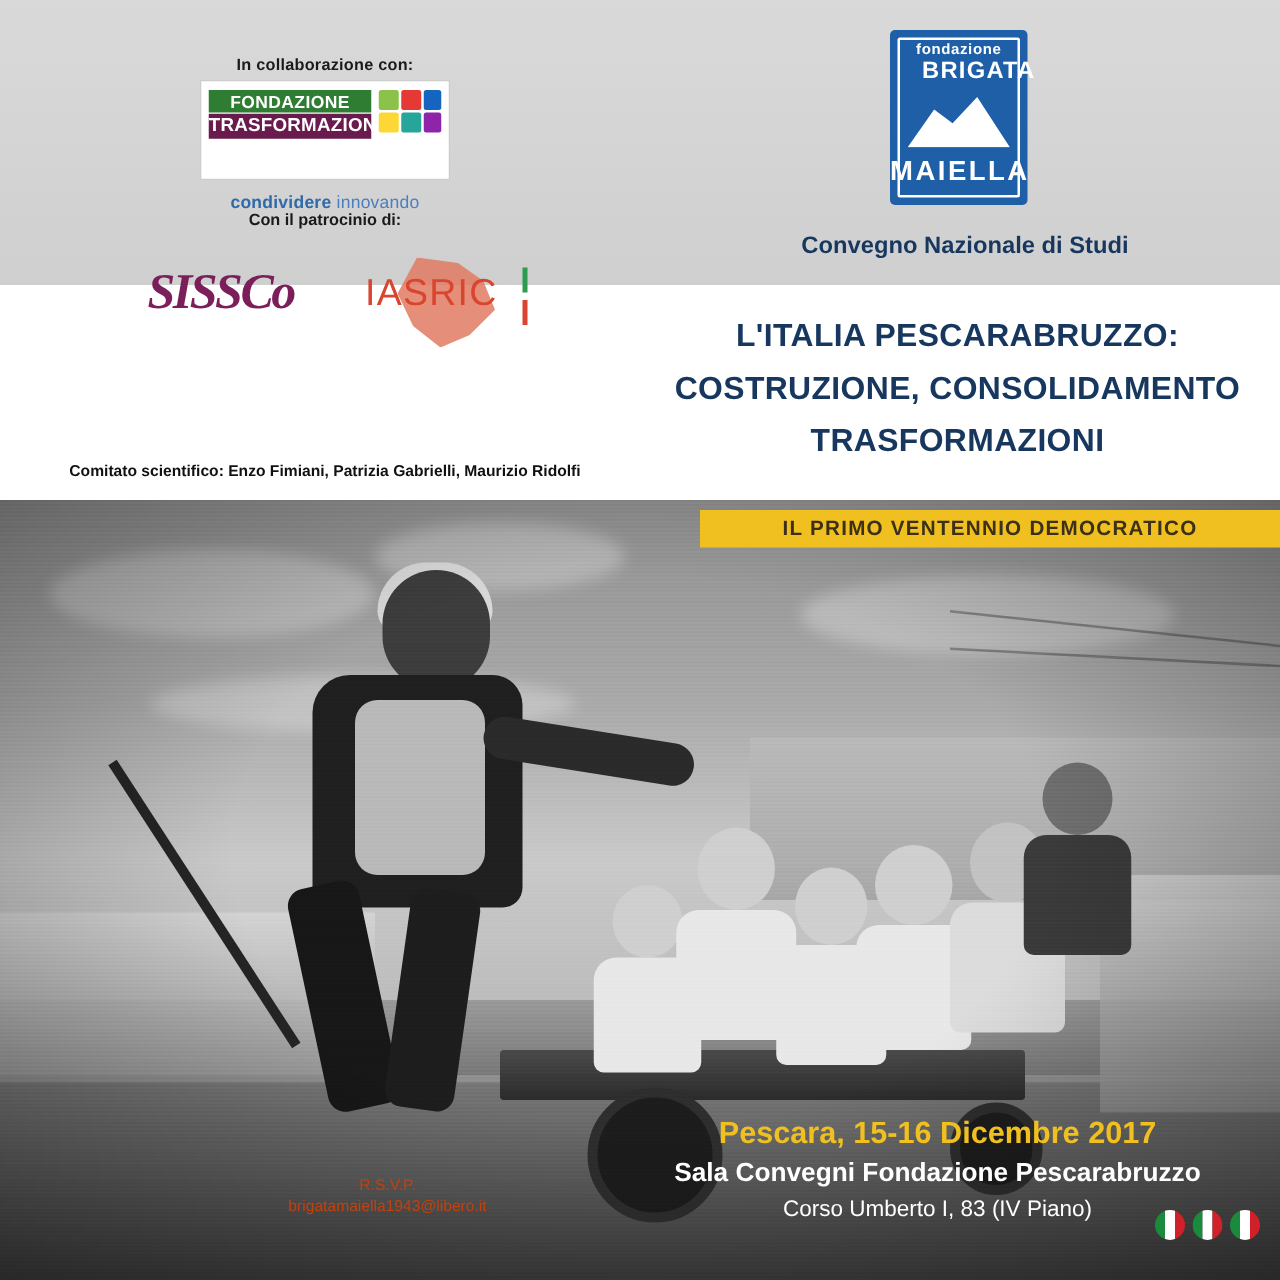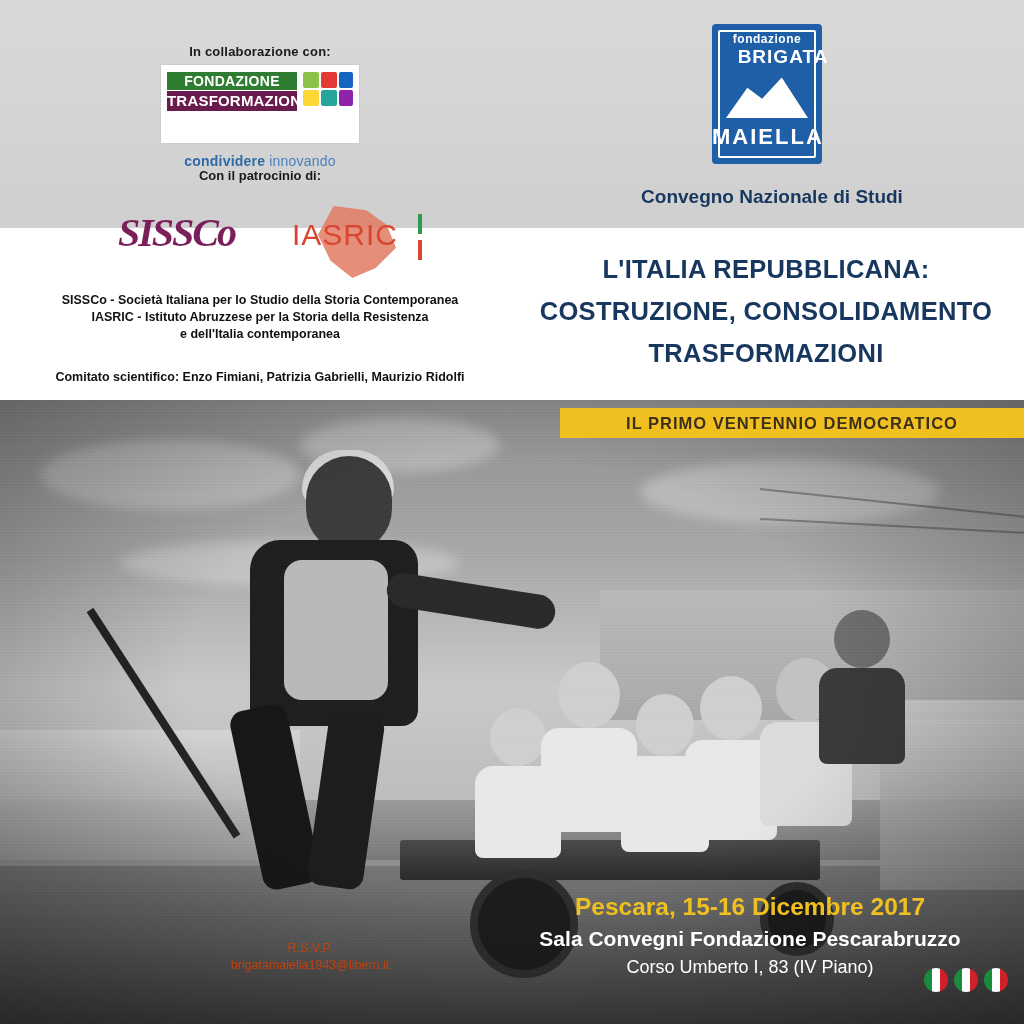--- a/index.html
+++ b/index.html
@@ -249,40 +249,35 @@
 
   <div class="sissco-logo">SISSCo</div>
 
   <div class="iasric-wrap">
     <div class="iasric-shape"></div>
     <div class="iasric-text">IASRIC</div>
     <div class="iasric-bar-g"></div>
     <div class="iasric-bar-r"></div>
   </div>
 
-  <div class="org-lines">
-    <div>SISSCo - Società Italiana per lo Studio della Storia Contemporanea</div>
-    <div>IASRIC - Istituto Abruzzese per la Storia della Resistenza</div>
-    <div>e dell'Italia contemporanea</div>
-  </div>
 
   <div class="comitato">Comitato scientifico: Enzo Fimiani, Patrizia Gabrielli, Maurizio Ridolfi</div>
 
   <div class="brigata-logo">
     <div class="bl-inner-border"></div>
     <div class="bl-t1">fondazione</div>
     <div class="bl-t2">BRIGATA</div>
     <div class="bl-mount"></div>
     <div class="bl-t3">MAIELLA</div>
   </div>
 
   <div class="convegno">Convegno Nazionale di Studi</div>
 
   <div class="main-title">
-    <div>L'ITALIA REPUBBLICANA:</div>
+    <div>L'ITALIA PESCARABRUZZO:</div>
     <div>COSTRUZIONE, CONSOLIDAMENTO</div>
     <div>TRASFORMAZIONI</div>
   </div>
 
   <div class="photo">
     <div class="sky"></div>
     <div class="cloud c1"></div>
       <div class="cloud c2"></div>
     <div class="cloud c3"></div>
       <div class="cloud c4"></div>

